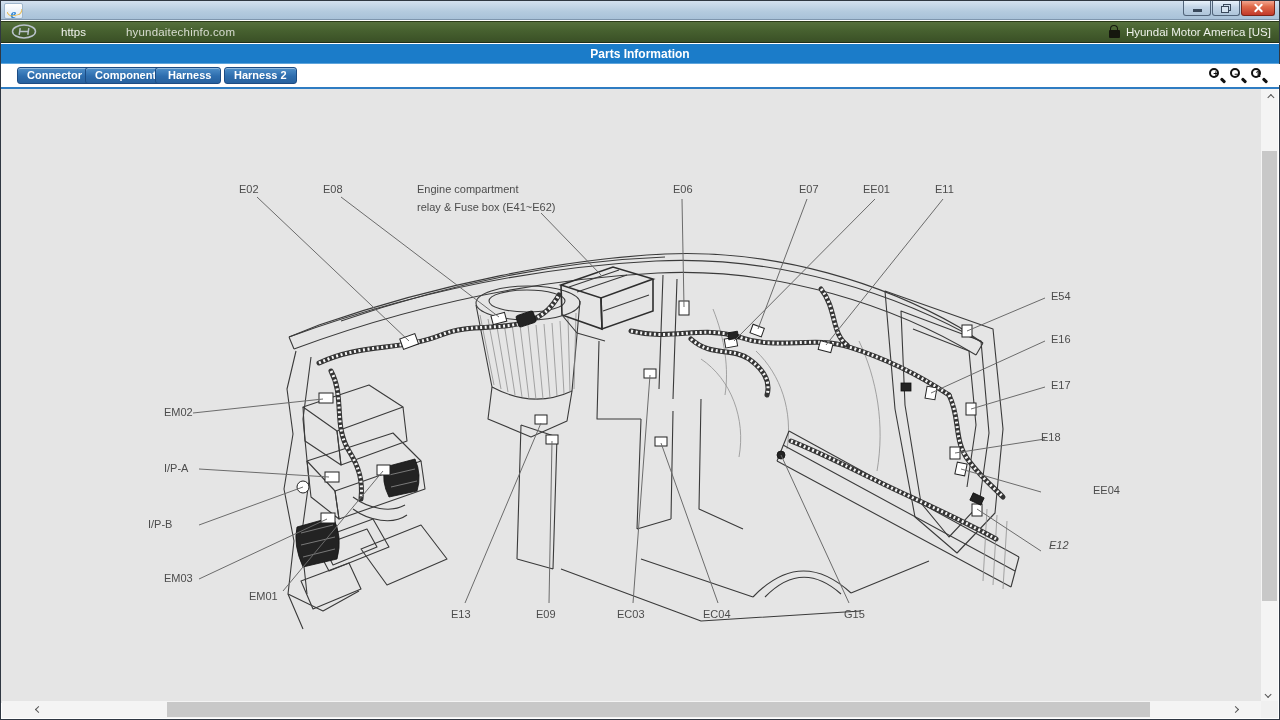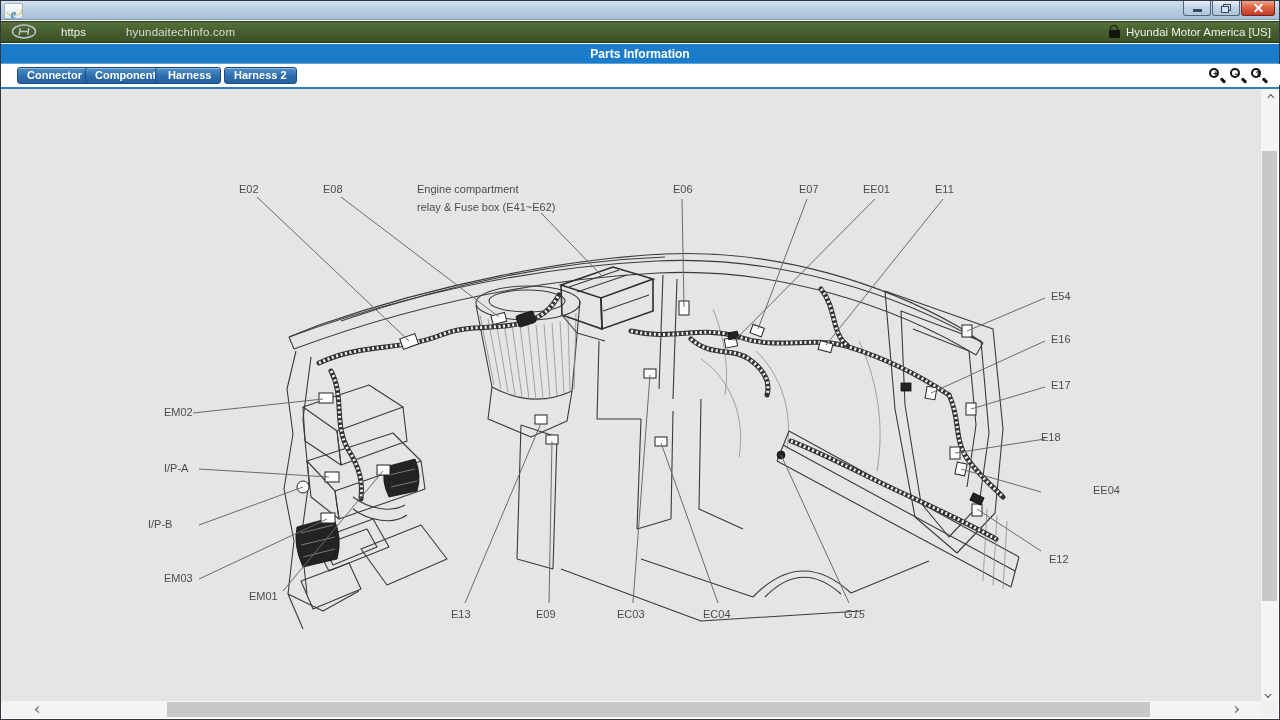--- a/index.html
+++ b/index.html
@@ -326,31 +326,31 @@
     <div class="dlabel" style="left:416px; top:112px;">relay &amp; Fuse box (E41~E62)</div>
     <div class="dlabel" style="left:672px; top:94px;">E06</div>
     <div class="dlabel" style="left:798px; top:94px;">E07</div>
     <div class="dlabel" style="left:862px; top:94px;">EE01</div>
     <div class="dlabel" style="left:934px; top:94px;">E11</div>
     <div class="dlabel" style="left:1050px; top:201px;">E54</div>
     <div class="dlabel" style="left:1050px; top:244px;">E16</div>
     <div class="dlabel" style="left:1050px; top:290px;">E17</div>
     <div class="dlabel" style="left:1040px; top:342px;">E18</div>
     <div class="dlabel" style="left:1048px; top:395px;padding-left:44px;">EE04</div>
-    <div class="dlabel" style="left:1048px; top:464px;">E12</div>
+    <div class="dlabel" style="left:1048px; top:450px;font-style:italic;">E12</div>
     <div class="dlabel" style="left:163px; top:317px;">EM02</div>
     <div class="dlabel" style="left:163px; top:373px;">I/P-A</div>
     <div class="dlabel" style="left:147px; top:429px;">I/P-B</div>
     <div class="dlabel" style="left:163px; top:483px;">EM03</div>
     <div class="dlabel" style="left:248px; top:501px;">EM01</div>
     <div class="dlabel" style="left:450px; top:519px;">E13</div>
     <div class="dlabel" style="left:535px; top:519px;">E09</div>
     <div class="dlabel" style="left:616px; top:519px;">EC03</div>
     <div class="dlabel" style="left:702px; top:519px;">EC04</div>
-    <div class="dlabel" style="left:843px; top:519px;font-style:italic;">G15</div>
+    <div class="dlabel" style="left:843px; top:519px;">G15</div>
   </div>
 
   <div class="vscroll">
     <div class="sbtn" style="top:0;">
         <span class="chev up"></span>
       </div>
     <div class="vthumb"></div>
     <div class="sbtn" style="bottom:0;">
         <span class="chev down"></span>
       </div>

